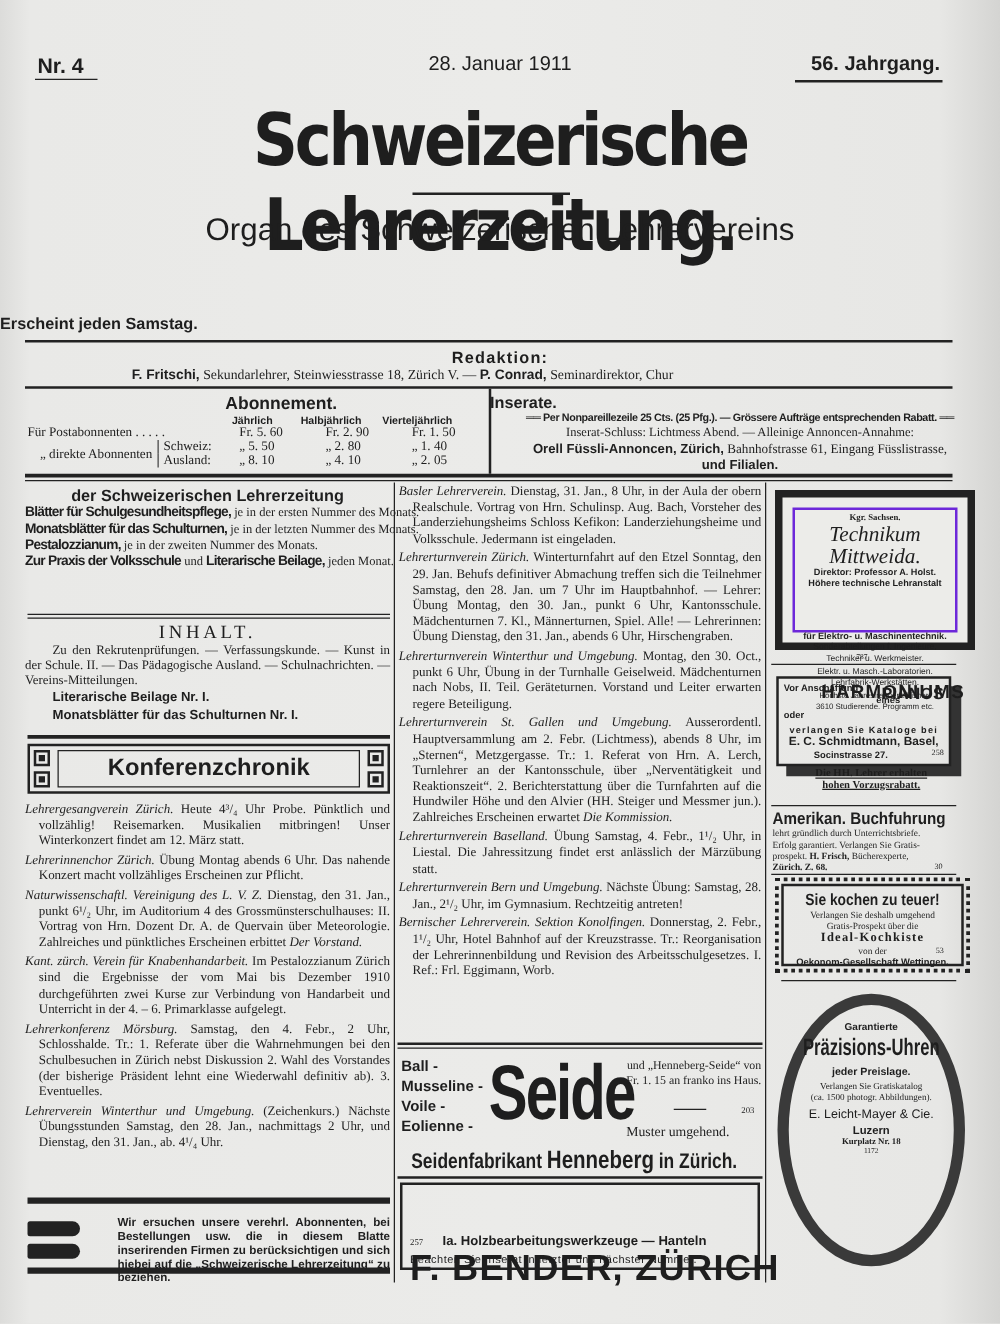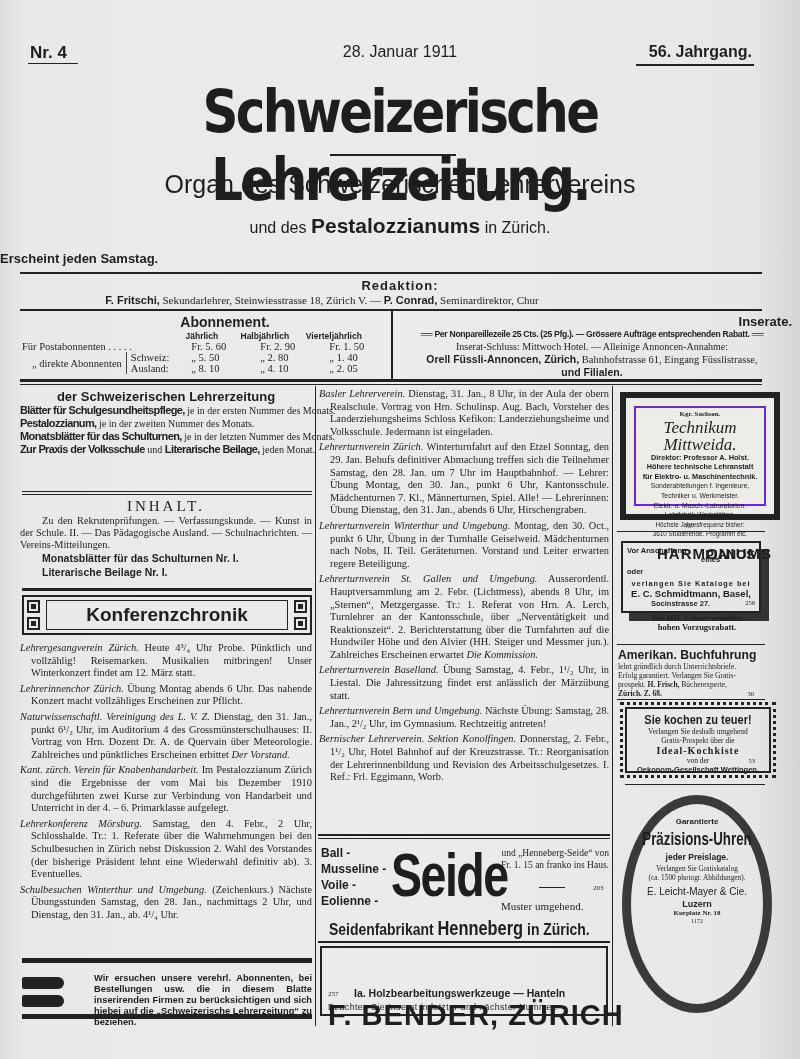--- a/index.html
+++ b/index.html
@@ -27,21 +27,21 @@
   .subtitle2 b { font-size: 21px; }
   .erscheint { left: 0; width: 800px; top: 251px; font: bold 13px "Liberation Sans", sans-serif; }
   .redaktion { left: 0; width: 800px; top: 278px; text-align:center; font: bold 13px "Liberation Sans", sans-serif; letter-spacing: 1px; }
   .editors { left: 0; width: 644px; top: 294px; text-align:center; font-size: 11px; }
 
   
   .abo-title { left: 150px; width: 150px; top: 314px; text-align:center; font: bold 14px "Liberation Sans", sans-serif; }
   .abo-table { left: 18px; top: 330px; font-size: 10.5px; border-collapse: collapse; }
   .abo-table td { padding: 0 4px; height: 11px; line-height: 11px; white-space: nowrap; }
   .abo-table th { font: bold 8.5px "Liberation Sans", sans-serif; height: 11px; }
-  .ins-title { left: 392px; width: 400px; top: 314px; text-align:right; font: bold 13px "Liberation Sans", sans-serif; }
+  .ins-title { left: 392px; width: 400px; top: 314px; text-align:left; font: bold 13px "Liberation Sans", sans-serif; }
   .ins-line { left: 392px; width: 400px; text-align:center; white-space: nowrap; }
 
   .col { position: absolute; font-size: 10.4px; line-height: 12.6px; text-align: justify; }
   .col p { text-indent: -11px; padding-left: 11px; margin-bottom: 3px; }
   .col p .h { font-style: italic; }
 
   .beilagen-title { font: bold 17px "Liberation Sans", sans-serif; text-align:center; }
   .beilagen-sub { font: bold 13px "Liberation Sans", sans-serif; text-align:center; }
   .beilagen-item { font-size: 10px; line-height: 13px; white-space: nowrap; }
   .beilagen-item b { font: bold 11px "Liberation Sans", sans-serif; letter-spacing: -0.6px; transform: scaleX(0.85); }
@@ -76,25 +76,20 @@
 <div class="page">
 
   <div class="abs nr">Nr. 4</div>
   <div class="hr" style="left:28px;top:63px;width:50px;height:1px;"></div>
   <div class="abs date">28. Januar 1911</div>
   <div class="abs jahrgang">56. Jahrgang.</div>
   <div class="hr" style="left:636px;top:64px;width:118px;height:2px;"></div>
   <div class="abs title">Schweizerische Lehrerzeitung.</div>
   <div class="hr" style="left:330px;top:154px;width:126px;height:2px;"></div>
   <div class="abs subtitle">Organ des Schweizerischen Lehrervereins</div>
-  <div class="abs subtitle2">
-    <span>und des</span>
-    <b>Pestalozzianums</b>
-    <span>in Zürich.</span>
-  </div>
   <div class="abs erscheint">Erscheint jeden Samstag.</div>
 
   <div class="hr" style="left:20px;top:272px;width:742px;height:2px;"></div>
   <div class="abs redaktion">Redaktion:</div>
   <div class="abs editors">
     <b class="sans">F. Fritschi,</b>
     <span>Sekundarlehrer, Steinwiesstrasse 18, Zürich V. —</span>
     <b class="sans">P. Conrad,</b>
     <span>Seminardirektor, Chur</span>
   </div>
@@ -128,66 +123,66 @@
       <td style="padding-left:18px">„ 8. 10</td>
       <td style="padding-left:30px">„ 4. 10</td>
       <td style="padding-left:30px">„ 2. 05</td>
     </tr>
   </tbody>
     </table>
   <div class="hr" style="left:391px;top:311px;width:2px;height:68px;"></div>
 
   <div class="abs ins-title">Inserate.</div>
   <div class="abs ins-line sans bold" style="top:329px;font-size:8.6px;letter-spacing:-0.3px;">══ Per Nonpareillezeile 25 Cts. (25 Pfg.). — Grössere Aufträge entsprechenden Rabatt. ══</div>
-  <div class="abs ins-line" style="top:341px;font-size:10px;">Inserat-Schluss: Mittwoch Hotel. — Alleinige Annoncen-Annahme:</div>
+  <div class="abs ins-line" style="top:341px;font-size:10px;">Inserat-Schluss: Lichtmess Abend. — Alleinige Annoncen-Annahme:</div>
   <div class="abs ins-line" style="top:353px;font-size:10.5px;">
     <b class="sans">Orell Füssli-Annoncen, Zürich,</b>
     <span>Bahnhofstrasse 61, Eingang Füsslistrasse,</span>
   </div>
   <div class="abs ins-line sans bold" style="top:366px;font-size:10.5px;">und Filialen.</div>
 
   <div class="hr" style="left:20px;top:379px;width:742px;height:3px;"></div>
   <div class="hr" style="left:20px;top:384px;width:742px;height:1px;"></div>
 
   <div class="hr" style="left:315px;top:386px;width:1px;height:640px;"></div>
   <div class="hr" style="left:612px;top:386px;width:1px;height:640px;"></div>
 
   <div class="col" style="left:20px;top:389px;width:292px;">
     <div class="beilagen-sub">der Schweizerischen Lehrerzeitung</div>
     <div class="beilagen-item"><b class="sans">Blätter für Schulgesundheitspflege,</b> <span>je in der ersten Nummer des Monats.</span></div>
+    <div class="beilagen-item"><b class="sans">Monatsblätter für das Schulturnen,</b> <span>je in der letzten Nummer des Monats.</span></div>
     <div class="beilagen-item"><b class="sans">Pestalozzianum,</b> <span>je in der zweiten Nummer des Monats.</span></div>
-    <div class="beilagen-item"><b class="sans">Monatsblätter für das Schulturnen,</b> <span>je in der letzten Nummer des Monats.</span></div>
     <div class="beilagen-item"><b class="sans">Zur Praxis der Volksschule</b> <span>und</span> <b class="sans">Literarische Beilage,</b> <span>jeden Monat.</span></div>
   </div>
   <div class="hr" style="left:22px;top:491px;width:290px;height:1px;"></div>
   <div class="hr" style="left:22px;top:494px;width:290px;height:1px;"></div>
 
   <div class="col" style="left:20px;top:500px;width:292px;">
     <div class="inhalt-title">INHALT.</div>
     <div class="inhalt-text" style="text-indent:22px;margin-top:2px;">Zu den Rekrutenprüfungen. — Verfassungskunde. — Kunst in der Schule. II. — Das Pädagogische Ausland. — Schulnachrichten. — Vereins-Mitteilungen.</div>
+    <div class="inhalt-beilage">Literarische Beilage Nr. I.</div>
     <div class="inhalt-beilage">Monatsblätter für das Schulturnen Nr. I.</div>
-    <div class="inhalt-beilage">Literarische Beilage Nr. I.</div>
   </div>
   <div class="hr" style="left:22px;top:588px;width:290px;height:3px;"></div>
 
   <div class="konf-box">
     <div class="sq" style="left:3px;top:3px;"></div>
     <div class="sq" style="left:3px;top:20px;"></div>
     <div class="sq" style="right:3px;top:3px;"></div>
     <div class="sq" style="right:3px;top:20px;"></div>
     <div class="konf-inner">Konferenzchronik</div>
   </div>
 
   <div class="col" style="left:20px;top:642px;width:292px;">
     <p><span class="h">Lehrergesangverein Zürich.</span> <span>Heute 4³/₄ Uhr Probe. Pünktlich und vollzählig! Reisemarken. Musikalien mitbringen! Unser Winterkonzert findet am 12. März statt.</span></p>
     <p><span class="h">Lehrerinnenchor Zürich.</span> <span>Übung Montag abends 6 Uhr. Das nahende Konzert macht vollzähliges Erscheinen zur Pflicht.</span></p>
     <p><span class="h">Naturwissenschaftl. Vereinigung des L. V. Z.</span> <span>Dienstag, den 31. Jan., punkt 6¹/₂ Uhr, im Auditorium 4 des Grossmünsterschulhauses: II. Vortrag von Hrn. Dozent Dr. A. de Quervain über Meteorologie. Zahlreiches und pünktliches Erscheinen erbittet</span> <span class="ital">Der Vorstand.</span></p>
     <p><span class="h">Kant. zürch. Verein für Knabenhandarbeit.</span> <span>Im Pestalozzianum Zürich sind die Ergebnisse der vom Mai bis Dezember 1910 durchgeführten zwei Kurse zur Verbindung von Handarbeit und Unterricht in der 4. – 6. Primarklasse aufgelegt.</span></p>
     <p><span class="h">Lehrerkonferenz Mörsburg.</span> <span>Samstag, den 4. Febr., 2 Uhr, Schlosshalde. Tr.: 1. Referate über die Wahrnehmungen bei den Schulbesuchen in Zürich nebst Diskussion 2. Wahl des Vorstandes (der bisherige Präsident lehnt eine Wiederwahl definitiv ab). 3. Eventuelles.</span></p>
-    <p><span class="h">Schulbesuchen Winterthur und Umgebung.</span> <span>(Zeichenkurs.) Nächste Übungsstunden Samstag, den 28. Jan., nachmittags 2 Uhr, und Dienstag, den 31. Jan., ab. 4¹/₄ Uhr.</span></p>
+    <p><span class="h">Lehrerverein Winterthur und Umgebung.</span> <span>(Zeichenkurs.) Nächste Übungsstunden Samstag, den 28. Jan., nachmittags 2 Uhr, und Dienstag, den 31. Jan., ab. 4¹/₄ Uhr.</span></p>
   </div>
 
   <div class="hr" style="left:22px;top:958px;width:290px;height:5px;"></div>
   <div class="notice">
     <div class="hand" style="top:8px;"></div>
     <div class="hand" style="top:26px;"></div>
     <div class="notice-text">Wir ersuchen unsere verehrl. Abonnenten, bei Bestellungen usw. die in diesem Blatte inserirenden Firmen zu berücksichtigen und sich hiebei auf die „Schweizerische Lehrerzeitung“ zu beziehen.</div>
   </div>
   <div class="hr" style="left:22px;top:1014px;width:290px;height:5px;"></div>
 
@@ -233,21 +228,21 @@
     <div class="abs sans" style="left:6px;top:54px;font-size:8.8px;letter-spacing:0.4px;white-space:nowrap;">Beachten Sie Inserat in letzter und nächster Nummer.</div>
   </div>
 
   <div class="technikum">
     <div class="tech-inner">
       <div class="bold" style="font-size:7px;">Kgr. Sachsen.</div>
       <div class="ital" style="font-size:17px;line-height:16px;font-family:'Liberation Serif',serif;">Technikum</div>
       <div class="ital" style="font-size:17px;line-height:17px;">Mittweida.</div>
       <div class="sans bold" style="font-size:7.3px;">Direktor: Professor A. Holst.</div>
       <div class="sans bold" style="font-size:7.3px;">Höhere technische Lehranstalt</div>
-      <div class="sans bold" style="font-size:7.3px;">für Elektro- u. Maschinentechnik.</div>
+      <div class="sans bold" style="font-size:7.3px;margin-top:32px;">für Elektro- u. Maschinentechnik.</div>
       <div class="sans" style="font-size:6.8px;">Sonderabteilungen f. Ingenieure,</div>
       <div class="sans" style="font-size:6.8px;">Techniker u. Werkmeister.</div>
       <div class="sans" style="font-size:6.8px;">Elektr. u. Masch.-Laboratorien.</div>
       <div class="sans" style="font-size:6.8px;">Lehrfabrik-Werkstätten.</div>
       <div class="sans" style="font-size:6.3px;">Höchste Jahresfrequenz bisher:</div>
       <div class="sans" style="font-size:6.3px;">3610 Studierende. Programm etc.</div>
     </div>
   </div>
   <div class="abs" style="left:685px;top:523px;font-size:6px;">787</div>
   <div class="hr" style="left:617px;top:531px;width:148px;height:1px;"></div>
@@ -256,21 +251,21 @@
     <div class="abs sans bold" style="left:4px;top:3px;font-size:7.5px;">Vor Anschaffung</div>
     <div class="abs sans bold" style="left:30px;top:12px;font-size:7.5px;padding-left:48px;">eines</div>
     <div class="abs sans bold" style="right:4px;top:4px;font-size:13px;">PIANOS</div>
     <div class="abs sans bold" style="left:4px;top:24px;font-size:7.5px;">oder</div>
     <div class="abs sans bold" style="left:34px;top:2px;font-size:15px;letter-spacing:1px;">HARMONIUMS</div>
     <div class="abs sans bold" style="left:2px;right:2px;top:36px;font-size:7.3px;letter-spacing:1px;">verlangen Sie Kataloge bei</div>
     <div class="abs sans bold" style="left:2px;right:2px;top:45px;font-size:9.5px;">E. C. Schmidtmann, Basel,</div>
     <div class="abs sans bold" style="left:28px;top:56px;font-size:7.5px;">Socinstrasse 27.</div>
     <div class="abs" style="right:4px;top:56px;font-size:6.5px;">258</div>
   </div>
-  <div class="abs bold" style="left:622px;top:614px;width:150px;font-size:8.5px;text-align:center;line-height:9px;">
+  <div class="abs bold" style="left:622px;top:614px;width:150px;font-size:8.5px;text-align:center;line-height:9px;text-decoration:underline;">
     <div>Die HH. Lehrer erhalten</div>
     <div>hohen Vorzugsrabatt.</div>
   </div>
   <div class="hr" style="left:617px;top:644px;width:148px;height:1px;"></div>
 
   <div class="abs" style="left:618px;top:647px;width:150px;">
     <div class="sans bold" style="font-size:13.5px;white-space:nowrap;transform:scaleX(0.9);transform-origin:0 0;">Amerikan. Buchfuhrung</div>
     <div style="font-size:7.5px;line-height:9px;">lehrt gründlich durch Unterrichtsbriefe.</div>
     <div style="font-size:7.5px;line-height:9px;">Erfolg garantiert. Verlangen Sie Gratis-</div>
     <div style="font-size:7.5px;line-height:9px;"><span>prospekt.</span> <b>H. Frisch,</b> <span>Bücherexperte,</span></div>

